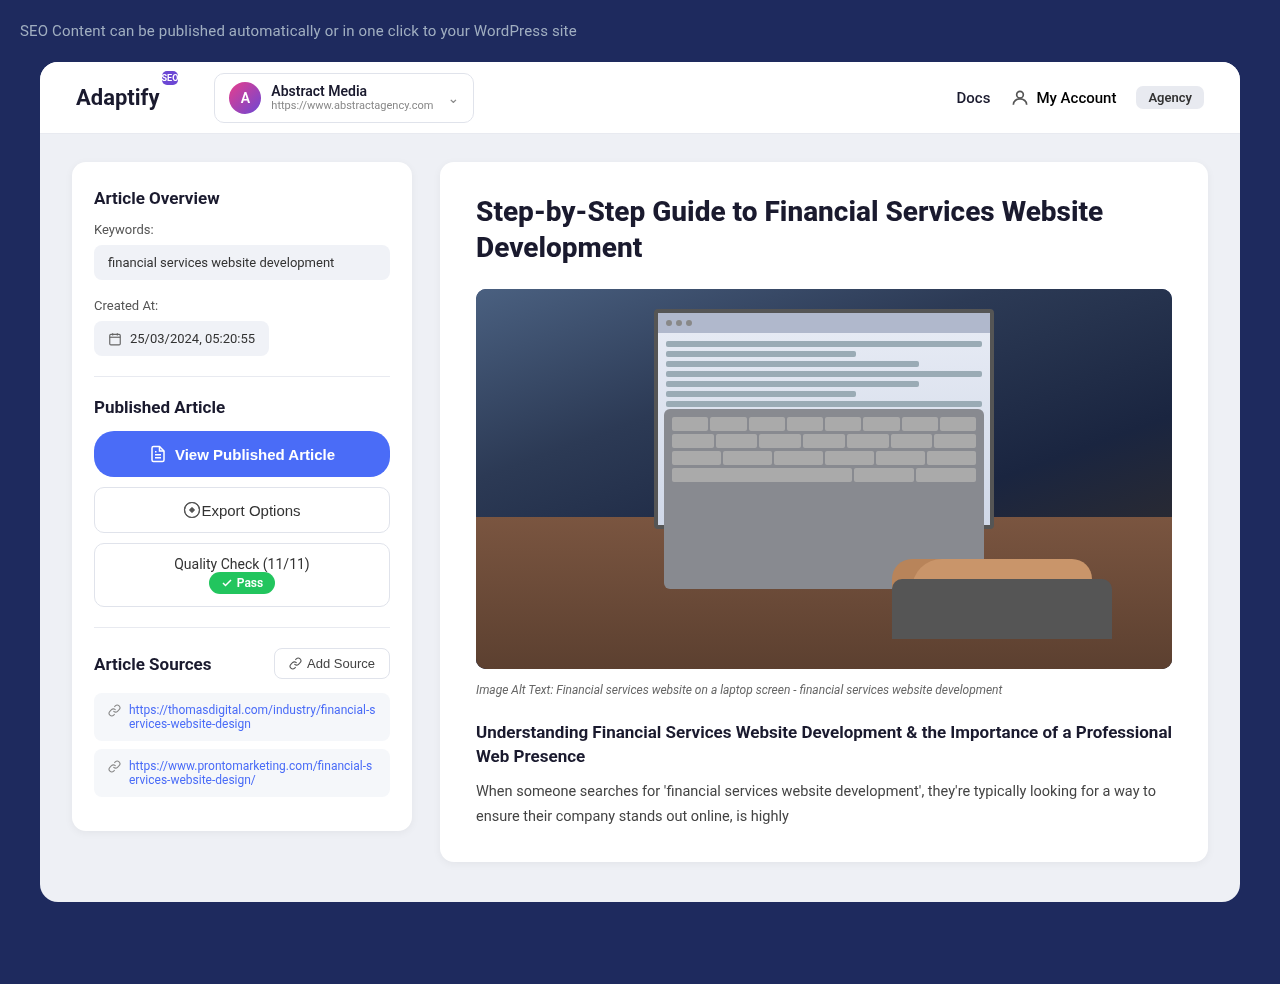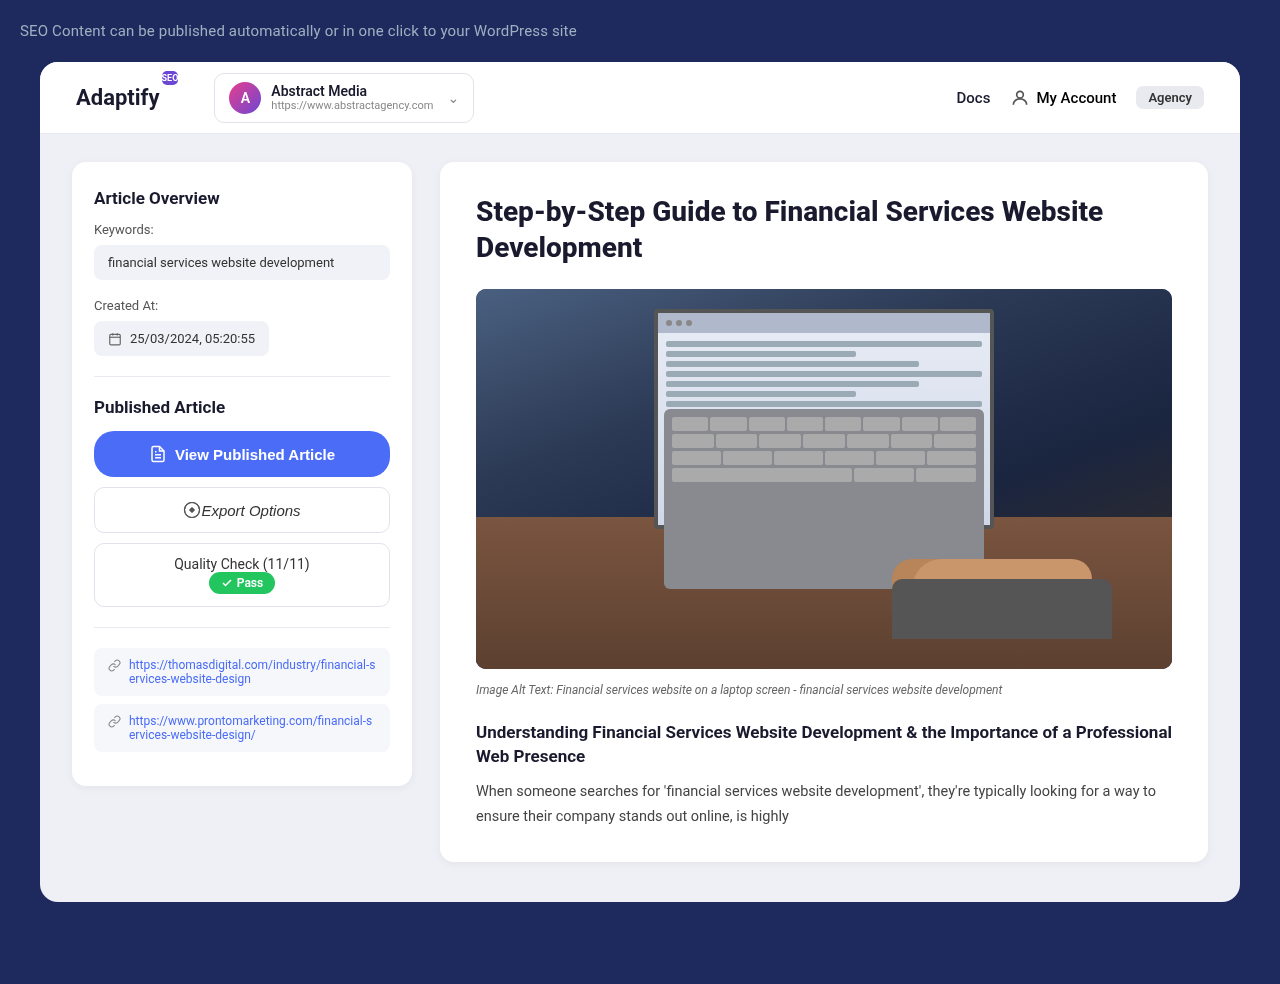--- a/index.html
+++ b/index.html
@@ -224,21 +224,20 @@
       color: #333;
       border: 1.5px solid #e0e3eb;
       border-radius: 10px;
       padding: 13px 20px;
       font-size: 15px;
       font-weight: 500;
       cursor: pointer;
       display: flex;
       align-items: center;
       justify-content: center;
-      font-style: italic;
     }
 
     .quality-row {
       display: flex;
       align-items: center;
       justify-content: space-between;
       padding: 14px 0;
       border: 1.5px solid #e0e3eb;
       border-radius: 10px;
       padding: 12px 16px;
@@ -577,20 +576,30 @@
         <span class="pass-badge">
           <svg width="12" height="12" viewBox="0 0 24 24" fill="none" stroke="white" stroke-width="3">
             <polyline points="20 6 9 17 4 12"></polyline>
           </svg>
           <span>Pass</span>
         </span>
       </div>
 
       <hr class="divider">
 
+      <div class="sources-header">
+        <div class="panel-section-title" style="margin-bottom:0">Article Sources</div>
+        <button class="add-source-btn">
+          <svg width="13" height="13" viewBox="0 0 24 24" fill="none" stroke="#555" stroke-width="2">
+            <path d="M10 13a5 5 0 0 0 7.54.54l3-3a5 5 0 0 0-7.07-7.07l-1.72 1.71"></path>
+            <path d="M14 11a5 5 0 0 0-7.54-.54l-3 3a5 5 0 0 0 7.07 7.07l1.71-1.71"></path>
+          </svg>
+          <span>Add Source</span>
+        </button>
+      </div>
 
       <div class="source-item">
         <svg width="13" height="13" class="source-icon" viewBox="0 0 24 24" fill="none" stroke="#888" stroke-width="2">
           <path d="M10 13a5 5 0 0 0 7.54.54l3-3a5 5 0 0 0-7.07-7.07l-1.72 1.71"></path>
           <path d="M14 11a5 5 0 0 0-7.54-.54l-3 3a5 5 0 0 0 7.07 7.07l1.71-1.71"></path>
         </svg>
         <span>https://thomasdigital.com/industry/financial-services-website-design</span>
       </div>
 
       <div class="source-item">

